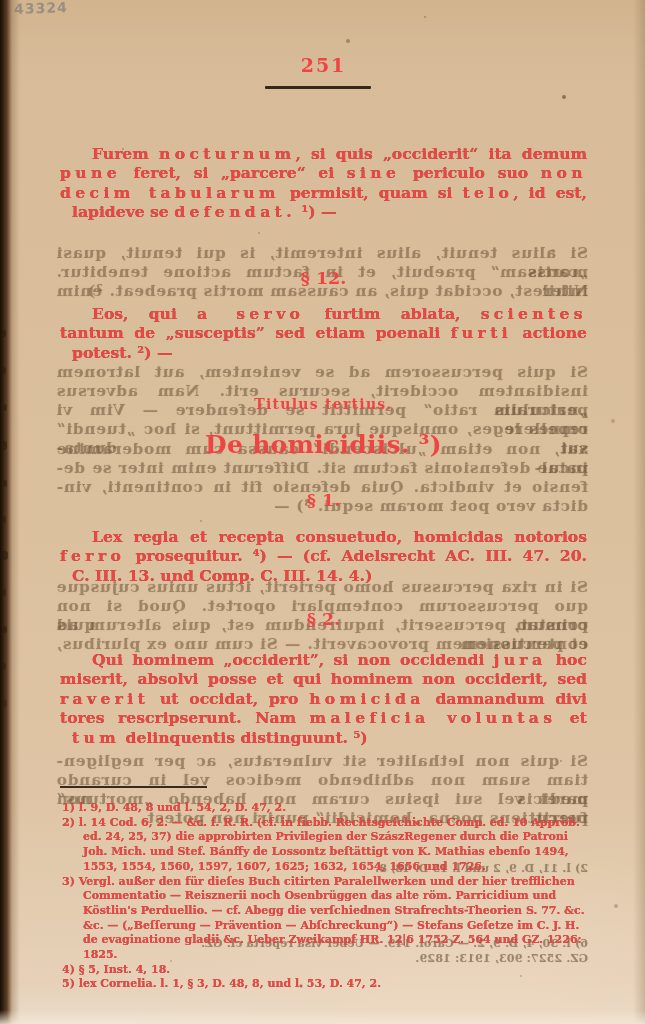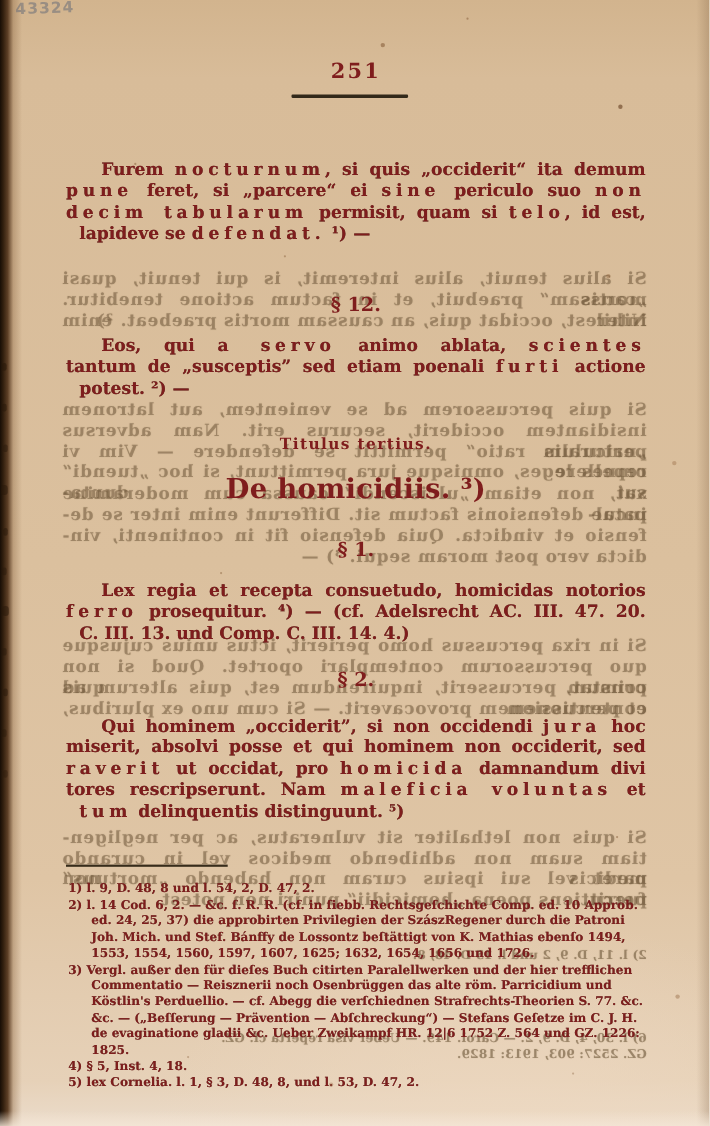--- a/index.html
+++ b/index.html
@@ -35,21 +35,21 @@
   
   #bleed{position:absolute;inset:0;z-index:1;}
   .bleed-line{position:absolute;left:56px;width:532px;height:19px;overflow:visible;
     transform:scaleX(-1);
     font-weight:700;font-size:15.3px;line-height:19px;letter-spacing:.05em;
     color:rgba(112,89,60,.42);text-shadow:0 0 1px rgba(112,89,60,.30);
     white-space:nowrap;text-align:left;}
   .bleed-line.j{white-space:normal;text-align:justify;text-align-last:justify;}
   .bleed-line.sm{font-size:11px;line-height:13px;letter-spacing:.02em;color:rgba(112,89,60,.5);}
   
-  #content{position:absolute;inset:0;z-index:2;color:#7f1d1d;}
+  #content{position:absolute;inset:0;z-index:2;color:#ef4444;}
   .center{position:absolute;left:60px;width:527px;text-align:center;}
   .pagenum{top:54px;font-size:19px;font-weight:700;letter-spacing:2px;}
   .pagerule{position:absolute;top:86px;left:265px;width:106px;height:2.5px;background:#32291a;border-radius:1px;}
   .secthead{font-size:17.5px;font-weight:700;}
   .h11{top:101px;} .h12{top:268px;} .h1{top:490px;} .h2{top:609px;}
   .titulus{top:396px;font-size:14px;font-weight:700;letter-spacing:.09em;}
   .chapter{top:430px;font-size:25px;font-weight:700;letter-spacing:.01em;}
   .para{position:absolute;left:60px;width:527px;font-size:15.6px;font-weight:700;line-height:19.4px;
     text-shadow:0 0 .4px rgba(46,38,23,.7);}
   .p1{top:144px;} .p2{top:304px;} .p3{top:527px;} .p4{top:650px;}
@@ -103,21 +103,21 @@
 
     <div class="para p1">
         <div class="tl first"><span>Furem </span><span class="sp">nocturnum</span><span>, si quis „occiderit“ ita demum </span></div>
         <div class="tl"><span class="sp">pune</span><span> feret, si „parcere“ ei </span><span class="sp">sine</span><span> periculo suo </span><span class="sp">non</span></div>
         <div class="tl"><span class="sp">decim tabularum</span><span> permisit, quam si </span><span class="sp">telo</span><span>, id est, fuste, ferro</span></div>
         <div class="tl last"><span>lapideve se </span><span class="sp">defendat.</span><span> ¹) —</span></div>
       </div>
 
     <div class="center secthead h12">§ 12.</div>
     <div class="para p2">
-        <div class="tl first"><span>Eos, qui </span><span class="sp">a servo</span><span> animo ablata, </span><span class="sp">scientes</span></div>
+        <div class="tl first"><span>Eos, qui </span><span class="sp">a servo</span><span> furtim ablata, </span><span class="sp">scientes</span></div>
         <div class="tl"><span>tantum de „susceptis” sed etiam poenali </span><span class="sp">furti</span><span> actione convenire</span></div>
         <div class="tl last"><span>potest. ²) —</span></div>
       </div>
 
     <div class="center titulus">Titulus tertius.</div>
     <div class="center chapter">De homicidiis. ³)</div>
 
     <div class="center secthead h1">§ 1.</div>
     <div class="para p3">
         <div class="tl first"><span>Lex regia et recepta consuetudo, homicidas notorios ultore</span></div>

